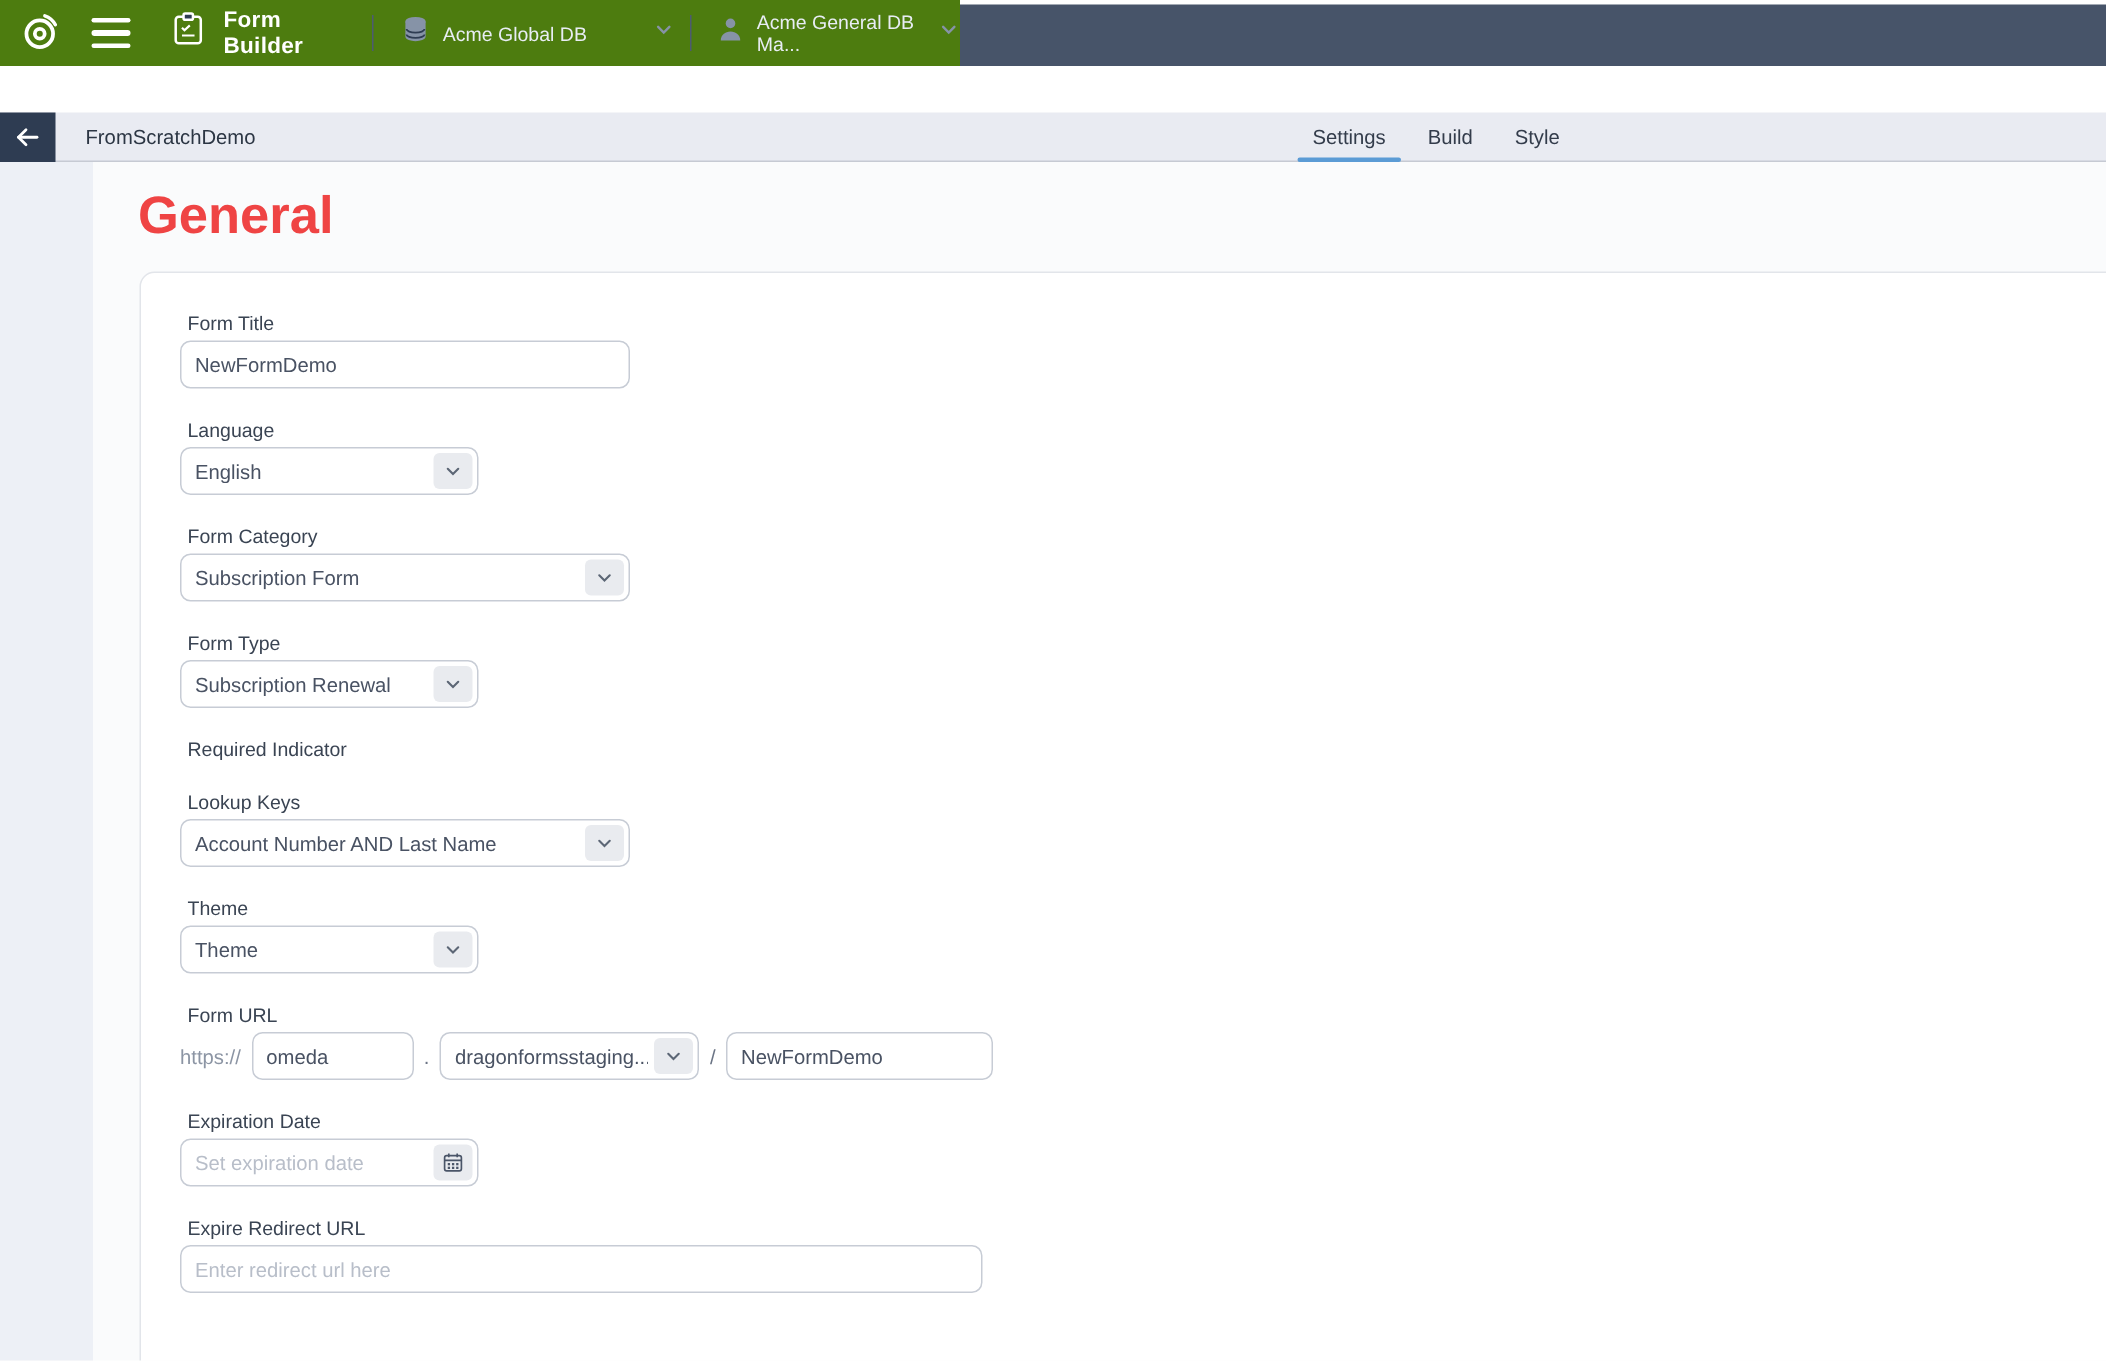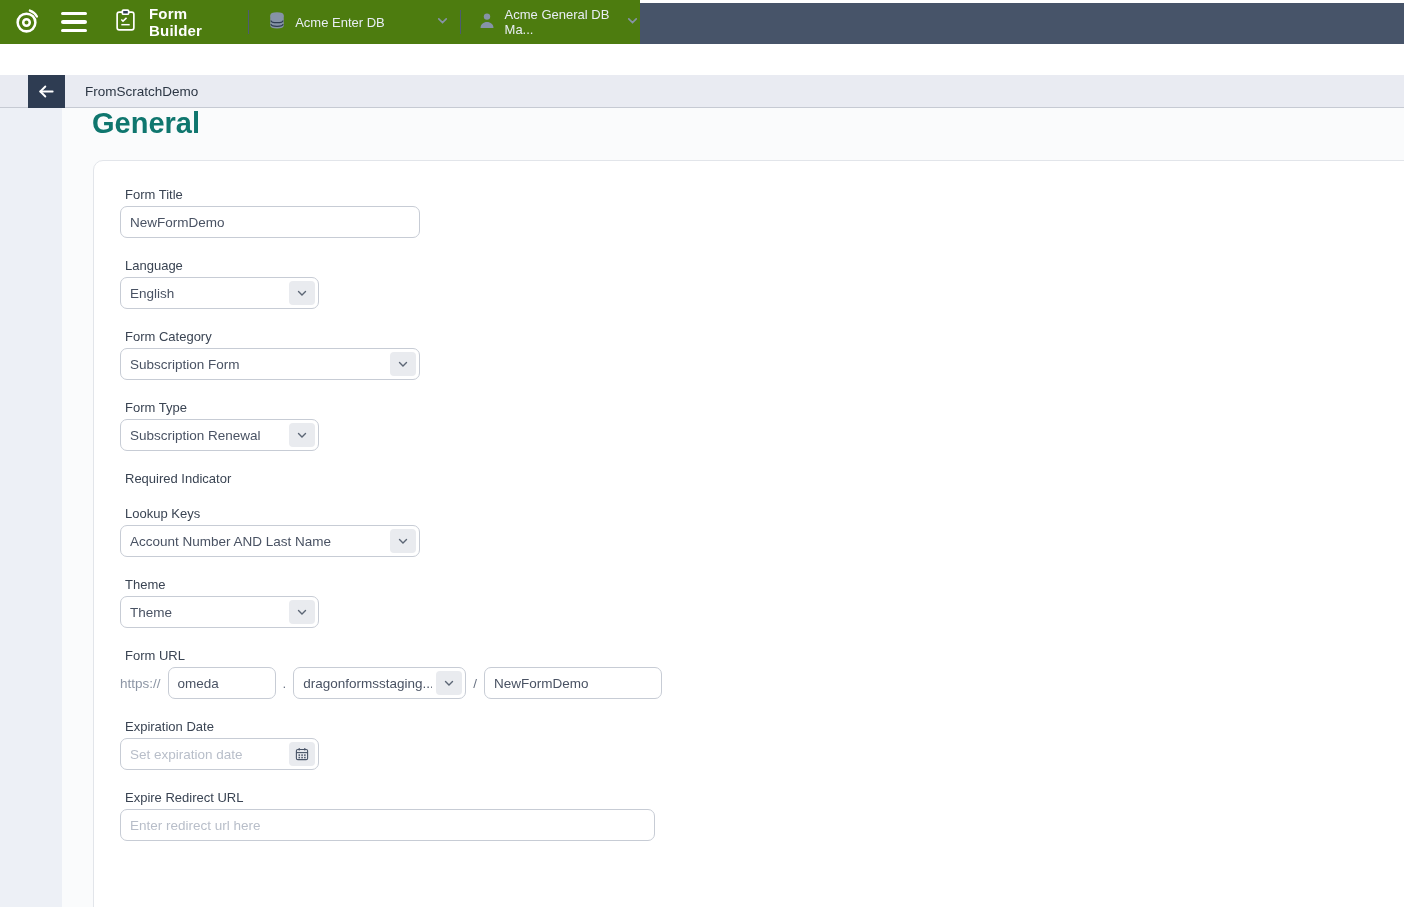--- a/index.html
+++ b/index.html
@@ -21,36 +21,36 @@
   .nav-sep { width:1px; height:24px; background:#4d5b72; margin:0 10px; }
   .nav-select { display:flex; align-items:center; cursor:pointer; height:44px; }
   .nav-select .lbl { color:#e8edf4; font-size:13px; margin-left:10px; }
   .nav-select .chev { margin-left:auto; }
   .db-select { width:198px; margin-left:2px; padding-left:8px; }
   .user-select { width:178px; padding-left:8px; }
 
   
   .gap-band { height:31px; background:#fff; }
   .toolbar { position:relative; height:33px; background:#e9ebf2;
-             border-bottom:1px solid #c6cad3; display:flex; align-items:center;padding-left:28px; }
+             border-bottom:1px solid #c6cad3; display:flex; align-items:center; }
   .back-btn { width:37px; height:33px; background:#2e3c52; border:none; cursor:pointer;
               display:flex; align-items:center; justify-content:center; flex:0 0 auto; }
   .form-name { margin-left:20px; font-size:13.5px; color:#2c3644; }
   .tabs { position:absolute; left:875px; top:0; height:100%; display:flex; gap:28px; align-items:center; }
   .tab { position:relative; height:100%; display:flex; align-items:center;
          font-size:13.5px; color:#333c4b; cursor:pointer; }
   .tab.active::after { content:""; position:absolute; left:-10px; right:-10px; bottom:-1px;
                        height:3px; background:#5b9bd5; border-radius:2px; }
 
   
   .content { position:relative; height:832px; background:#fafbfc; }
   .left-strip { position:absolute; left:0; top:0; width:62px; height:100%; background:#edf0f6; }
   .main { position:absolute; left:62px; right:0; top:0; height:100%; }
-  h1.page-heading { margin:1px 0 0 30px; font-size:29px; line-height:28px;
-                    font-weight:bold; color:#0f766e; }
+  h1.page-heading { margin:22px 0 0 30px; font-size:35px; line-height:28px;
+                    font-weight:bold; color:#ef4444; }
   .card { margin:23px -10px 0 31px; min-height:820px; background:#fff;
           border:1px solid #e2e5ea; border-radius:10px; padding:26px 0 40px 26px; }
 
   .field { margin-bottom:20px; }
   .field > label { display:block; margin:0 0 4px 5px; font-size:13px; line-height:15px; color:#3a4453; }
 
   .control { height:32px; border:1px solid #c7ccd5; border-radius:7px; background:#fff;
              font-size:13.5px; color:#495263; font-family:"Liberation Sans", sans-serif; }
   input.control { padding:0 9px; outline:none; display:block; }
   input.control::placeholder { color:#b8bec9; }
@@ -98,21 +98,21 @@
     <div class="nav-sep"></div>
     <div class="nav-select db-select">
       <span>
         <svg width="16" height="17" viewBox="0 0 16 17" fill="none" stroke="#8693a7" stroke-width="1.5">
           <ellipse cx="8" cy="3.4" rx="6" ry="2.3" fill="#8693a7"></ellipse>
           <path d="M2 3.4 v10 c0 1.3 2.7 2.3 6 2.3 s6-1 6-2.3 v-10" fill="#8693a7"></path>
           <path d="M2 8.4 c0 1.3 2.7 2.3 6 2.3 s6-1 6-2.3" stroke="#2e3c52" stroke-width="1.2"></path>
           <path d="M2 12 c0 1.3 2.7 2.3 6 2.3 s6-1 6-2.3" stroke="#2e3c52" stroke-width="1.2"></path>
         </svg>
       </span>
-      <span class="lbl">Acme Enter DB</span>
+      <span class="lbl">Acme Global DB</span>
       <span class="chev">
         <svg width="15" height="15" viewBox="0 0 24 24" fill="none" stroke="#8693a7" stroke-width="2.6" stroke-linecap="round">
             <path d="M6 9.5 l6 6 6-6"></path>
           </svg>
       </span>
     </div>
     <div class="nav-sep"></div>
     <div class="nav-select user-select">
       <span>
         <svg width="16" height="17" viewBox="0 0 16 17" fill="#8693a7">
@@ -134,20 +134,25 @@
 <div class="gap-band"></div>
 
 <div class="toolbar">
   <button class="back-btn">
     <svg width="19" height="17" viewBox="0 0 24 22" fill="none" stroke="#fff" stroke-width="2.4" stroke-linecap="round" stroke-linejoin="round">
       <path d="M20 11 H4"></path>
         <path d="M10.5 4.5 L4 11 l6.5 6.5"></path>
     </svg>
   </button>
   <span class="form-name">FromScratchDemo</span>
+  <nav class="tabs">
+    <div class="tab active">Settings</div>
+    <div class="tab">Build</div>
+    <div class="tab">Style</div>
+  </nav>
 </div>
 
 <div class="content">
   <aside class="left-strip"></aside>
   <main class="main">
     <h1 class="page-heading">General</h1>
 
     <section class="card">
 
       <div class="field">

